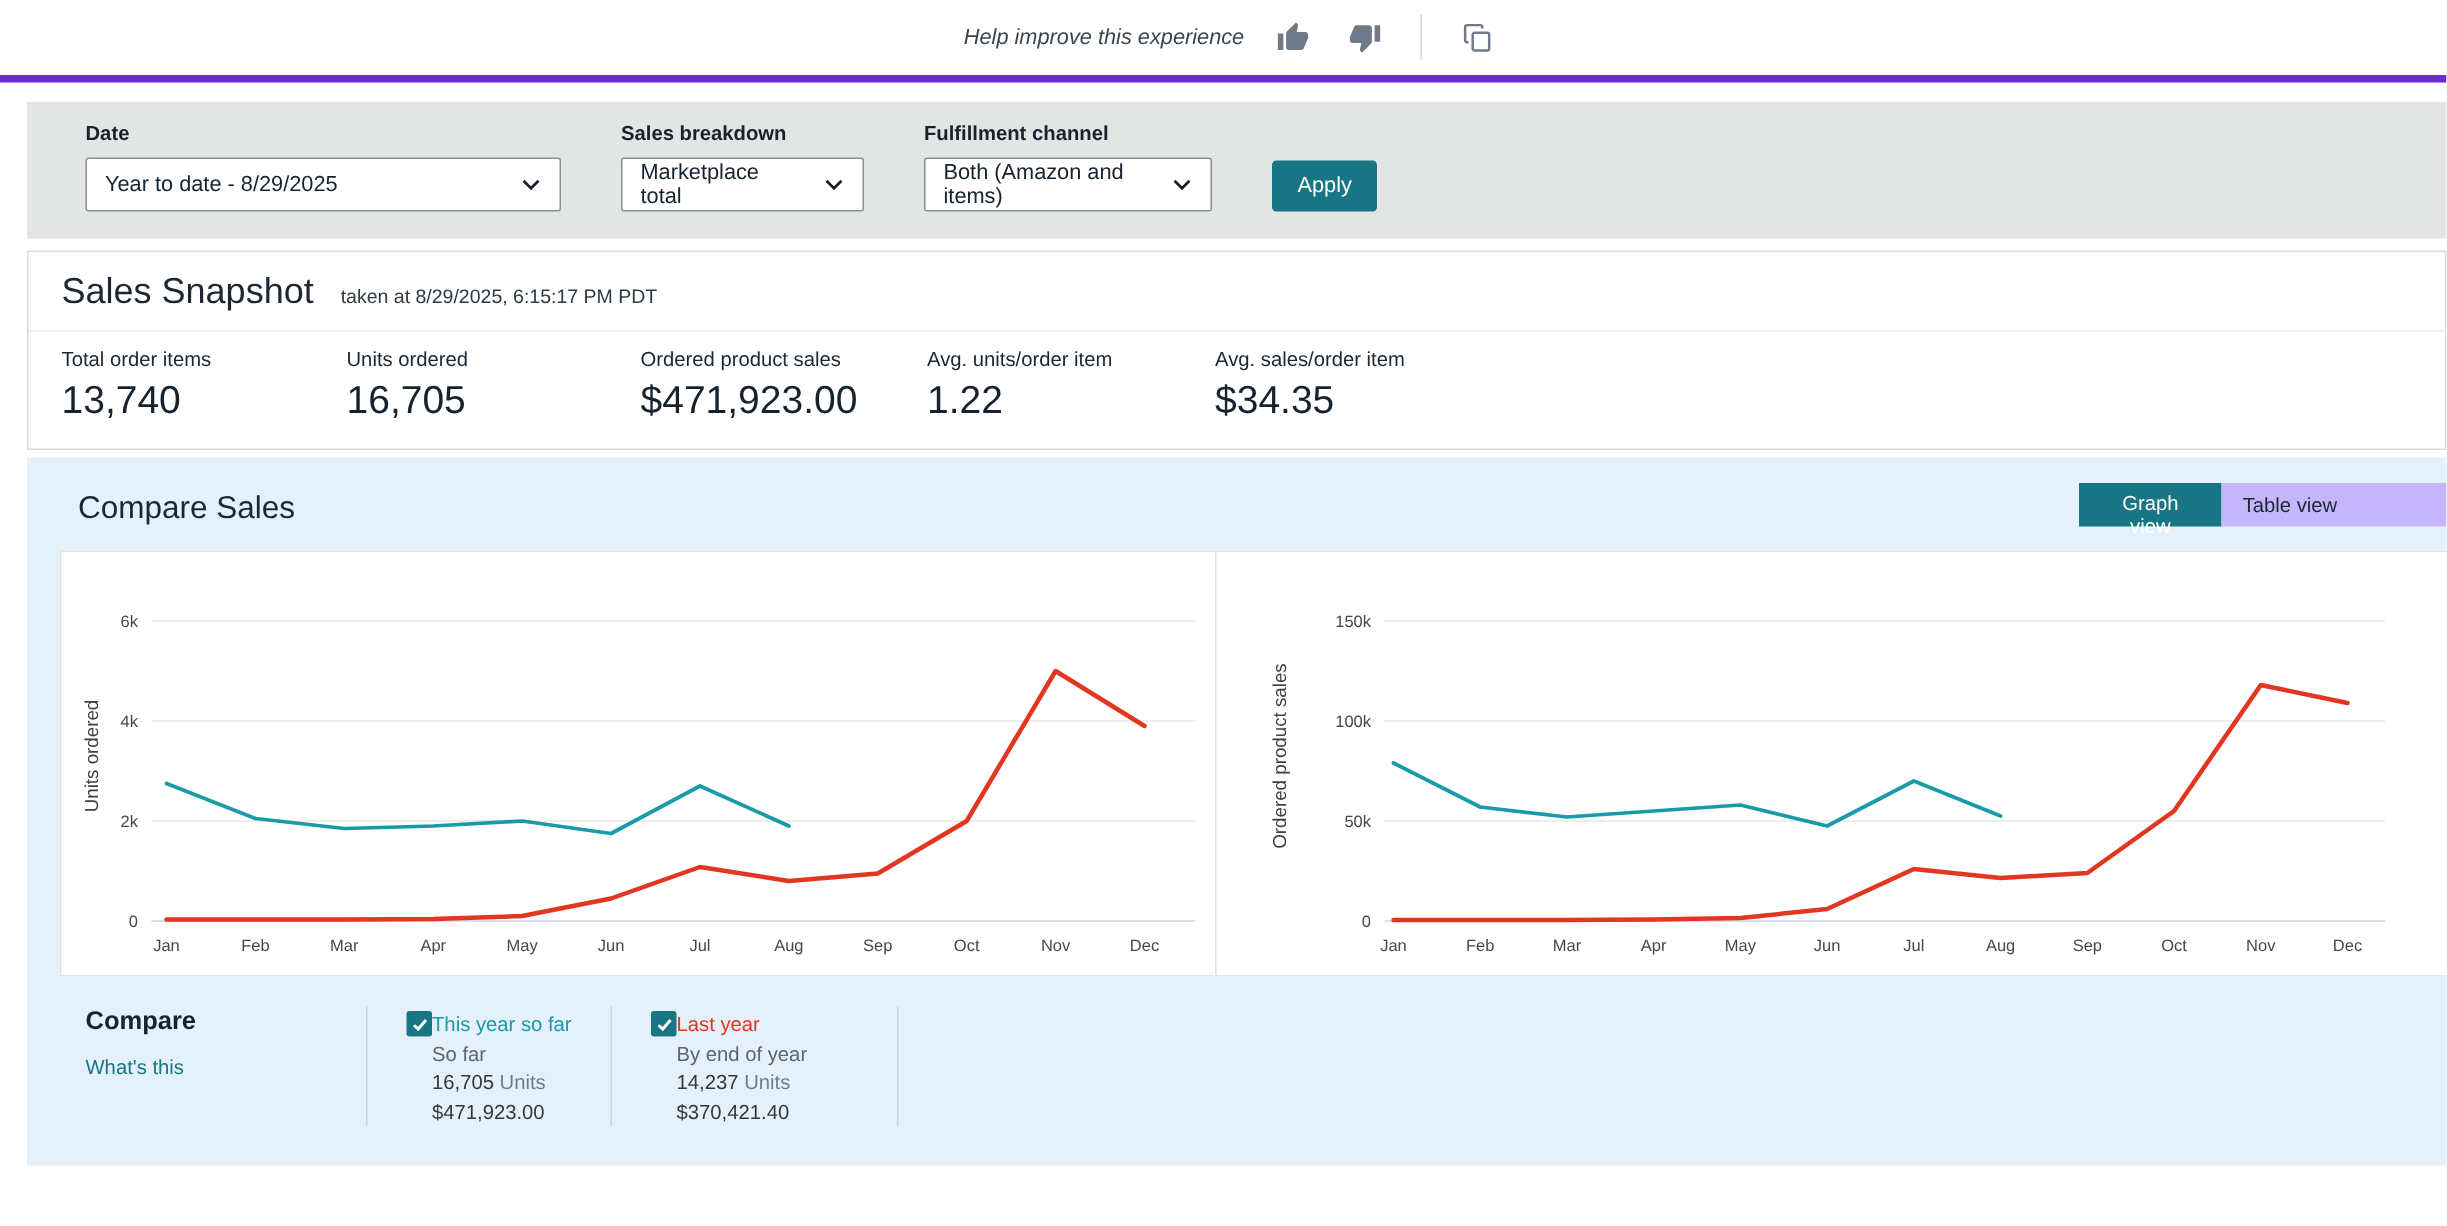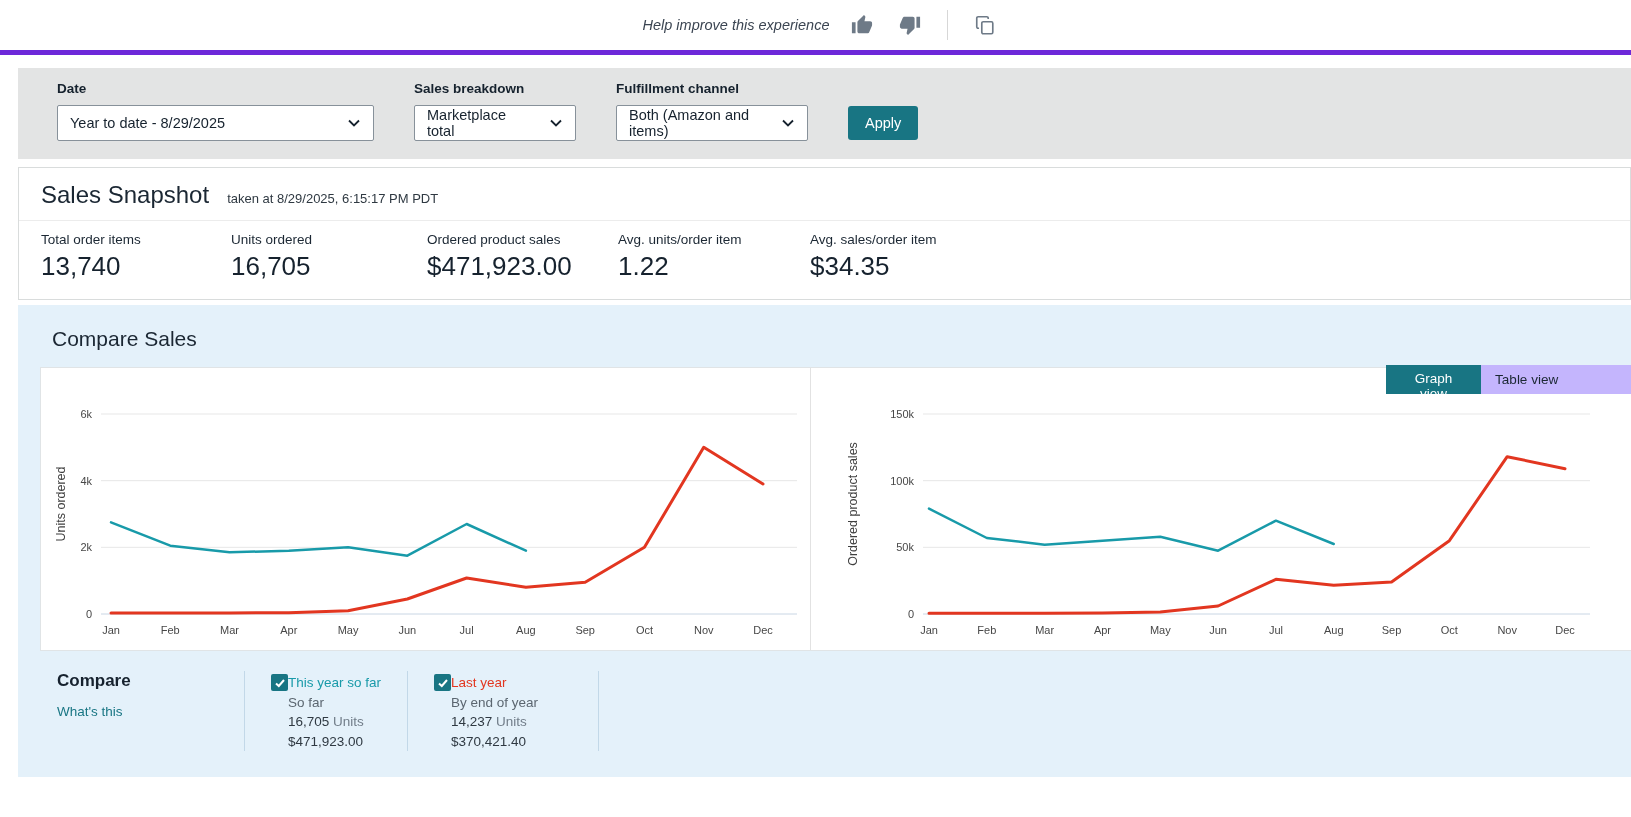--- a/index.html
+++ b/index.html
@@ -18,21 +18,21 @@
   .feedback-text { font-style:italic; font-size:14.5px; color:#3b4552; margin-right:22px; }
   .icon-btn { width:22px; height:22px; color:#6e7a87; cursor:pointer; margin-right:26px; }
   .icon-btn svg { display:block; width:100%; height:100%; }
   .tb-divider { width:1px; height:30px; background:#d7d7d7; margin-right:26px; }
   .copy-btn { margin-right:-8px; }
 
   
   .filterbar {
     margin-left:18px; background:#e3e4e4;
     margin-top:13px; padding:13px 0 18px 39px;
-    display:flex; align-items:flex-start; gap:40px;
+    display:flex; align-items:flex-end; gap:40px;
   }
   .filter-label { font-weight:bold; font-size:13.5px; color:#16222e; margin-bottom:9px; }
   .select {
     background:#fff; border:1px solid #87919a; border-radius:2px; height:36px;
     display:flex; align-items:center; justify-content:space-between;
     padding:0 12px; font-size:14.5px; color:#16222e; cursor:pointer;
   }
   .select .chevron { margin-left:12px; }
   .chevron svg { display:block; }
   .w-date { width:317px; }
@@ -52,21 +52,21 @@
   .metrics { display:flex; padding:11px 0 17px 22px; }
   .metric { padding-right:10px; }
   .metric:nth-child(1){ width:190px; } .metric:nth-child(2){ width:196px; }
   .metric:nth-child(3){ width:191px; } .metric:nth-child(4){ width:192px; }
   .metric-label { font-size:13.5px; color:#1b2733; }
   .metric-value { font-size:26px; color:#16222e; margin-top:4px; }
 
   
   .compare { margin-left:18px; margin-top:5px; background:#e4f1fa; position:relative; padding-bottom:26px; }
   .compare-title { font-size:21px; color:#1b2733; padding:22px 0 0 34px; }
-  .view-toggle { position:absolute; top:17px; left:1368px; display:flex;margin-top:43px; }
+  .view-toggle { position:absolute; top:17px; left:1368px; display:flex; }
   .view-toggle button {
     border:none; font-size:13.5px; padding:6px 14px; cursor:pointer; height:29px;
     font-family:"Liberation Sans", sans-serif;
   }
   .btn-graph { background:#187583; color:#fff; }
   .btn-table { background:#c4b5fd; color:#1b2733; width:152px; text-align:left; }
 
   .chart-card { margin:16px 0 0 22px; width:1600px; background:#fff; border:1px solid #e0e4e6; display:flex; }
   .chart-half { height:282px; }
   .chart-left { width:770px; border-right:1px solid #e2e2e2; }

